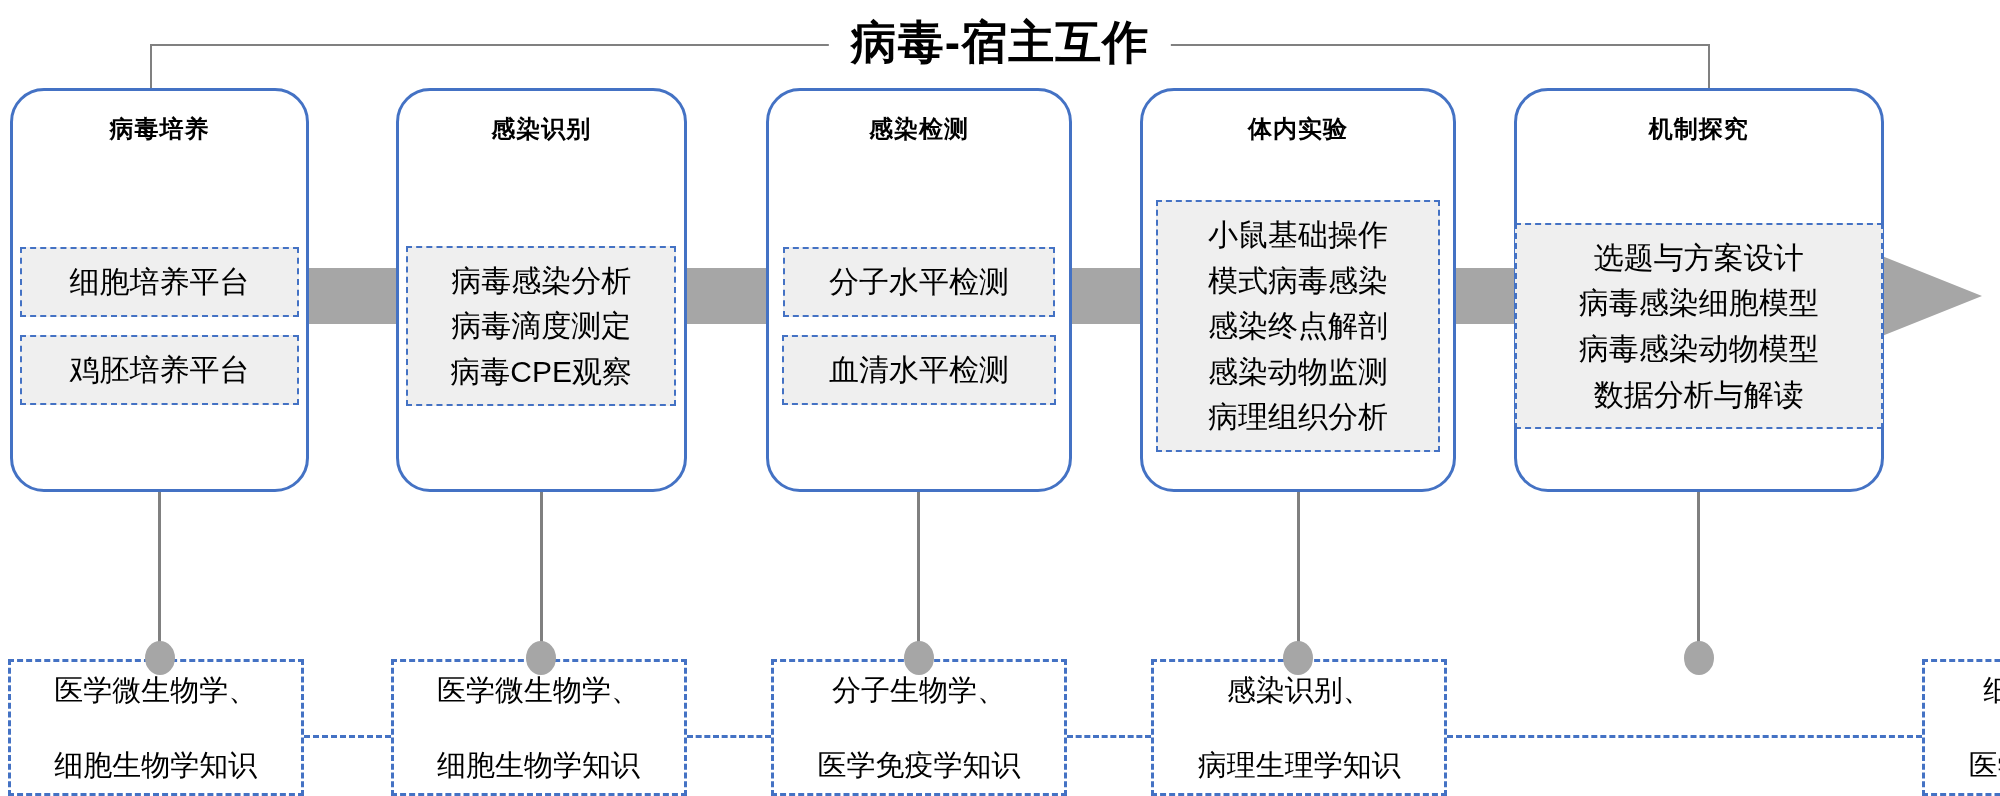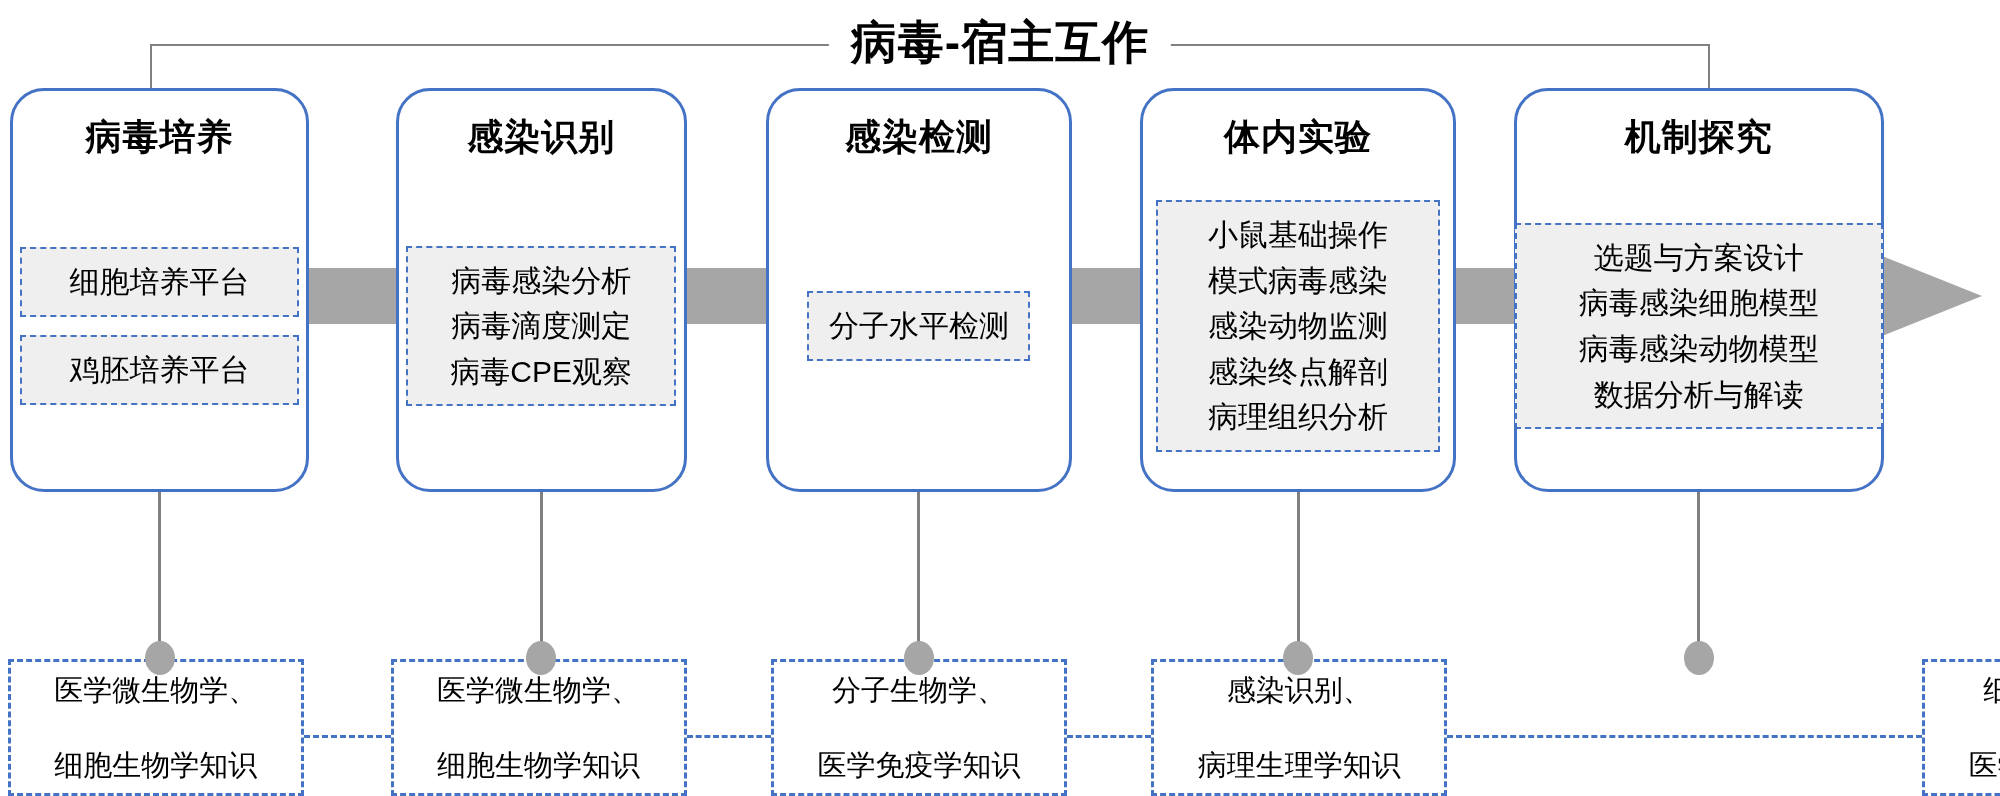--- a/index.html
+++ b/index.html
@@ -94,21 +94,21 @@
     background: #ffffff;
     box-sizing: border-box;
     z-index: 3;
   }
   .stage-title {
     position: absolute;
     top: 22px;
     left: 0;
     width: 100%;
     text-align: center;
-    font-size: 36px;
+    font-size: 24px;
     font-weight: bold;
     letter-spacing: 1px;
   }
   .stage-body {
     position: absolute;
     left: 0;
     width: 100%;
     top: 82px;
     bottom: 10px;
     display: flex;
@@ -207,33 +207,36 @@
       <div class="item-box" style="width: 270.581px;">
         <span class="item-line">病毒感染分析</span>
         <span class="item-line">病毒滴度测定</span>
         <span class="item-line">病毒CPE观察</span>
       </div>
     </div>
 </div>
 <div class="stage-card" style="left: 765.795px; width: 306.318px;">
   <div class="stage-title">感染检测</div>
   <div class="stage-body">
-      <div class="item-box" style="width: 223px;">
+      <div class="item-box" style="width: 272px;">
         <span class="item-line">分子水平检测</span>
+      </div>
+      <div class="item-box" style="width: 274.41px;">
+        <span class="item-line">血清水平检测</span>
       </div>
     </div>
 </div>
 <div class="stage-card" style="left: 1139.76px; width: 316.528px;">
   <div class="stage-title">体内实验</div>
   <div class="stage-body">
       <div class="item-box" style="width: 283.344px;">
         <span class="item-line">小鼠基础操作</span>
         <span class="item-line">模式病毒感染</span>
+        <span class="item-line">感染终点解剖</span>
         <span class="item-line">感染动物监测</span>
-        <span class="item-line">感染终点解剖</span>
         <span class="item-line">病理组织分析</span>
       </div>
     </div>
 </div>
 <div class="stage-card" style="left: 1513.72px; width: 370.134px;">
   <div class="stage-title">机制探究</div>
   <div class="stage-body">
       <div class="item-box" style="width: 368px;">
         <span class="item-line">选题与方案设计</span>
         <span class="item-line">病毒感染细胞模型</span>

